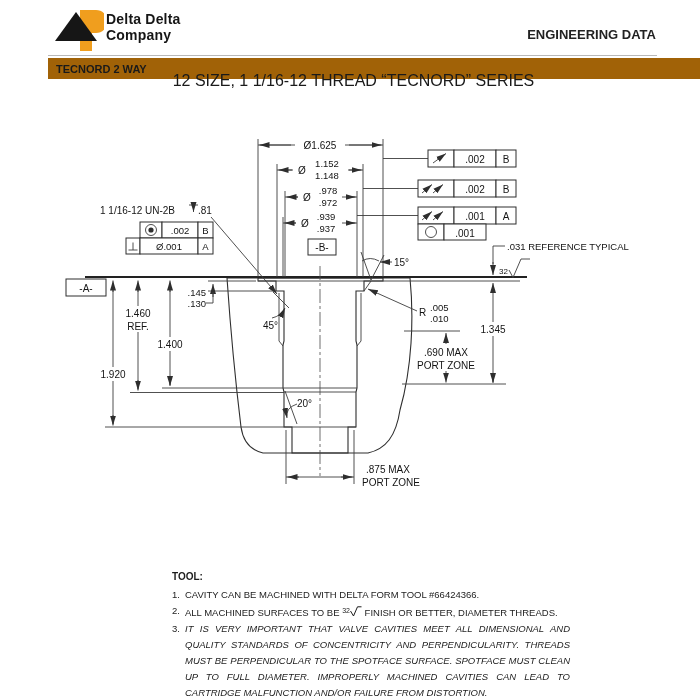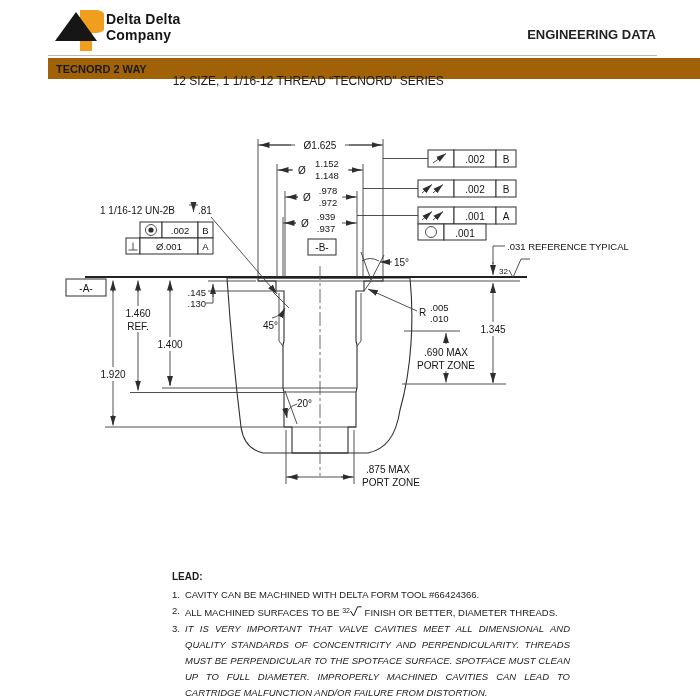--- a/index.html
+++ b/index.html
@@ -9,21 +9,21 @@
   #header{position:absolute;left:0;top:0;width:700px;height:56px;}
   #logo{position:absolute;left:52px;top:7px;width:52px;height:46px;}
   #company{position:absolute;left:106px;top:11px;font-weight:bold;font-size:14px;line-height:16px;
            letter-spacing:.2px;color:#161616;}
   #engdata{position:absolute;right:44px;top:27px;font-weight:bold;font-size:13px;color:#222;}
   #rule{position:absolute;left:48px;top:55px;width:609px;height:1px;background:#b9b9b9;}
   
   #titlebar{position:absolute;left:48px;top:58px;width:670px;height:21px;background:#a16207;
             display:flex;align-items:center;}
   #titlebar .tname{font-weight:bold;font-size:11px;margin-left:8px;color:#1a1a1a;white-space:nowrap;}
-  #titlebar .tdesc{font-size:12px;margin-left:26px;color:#1a1a1a;white-space:nowrap;margin-top:24px;}
+  #titlebar .tdesc{font-size:16px;margin-left:26px;color:#1a1a1a;white-space:nowrap;margin-top:24px;}
   
   #drawing{position:absolute;left:0;top:90px;width:700px;height:420px;}
   svg text{font-family:"Liberation Sans",sans-serif;fill:#141414;}
   .dimtxt{font-size:10px;}
   .dimtxt-s{font-size:9.5px;}
   .thin{stroke:#3c3c3c;stroke-width:0.9;fill:none;}
   .prof{stroke:#2e2e2e;stroke-width:1.1;fill:none;}
   .thick{stroke:#222;stroke-width:2;fill:none;}
   .frame{stroke:#2e2e2e;stroke-width:1;fill:#fff;}
   .wbg{fill:#fff;stroke:none;}
@@ -305,21 +305,21 @@
     <g>
       <line class="thin" x1="286" y1="477" x2="354" y2="477"></line>
       <line class="thin" x1="299" y1="477" x2="287.5" y2="477" marker-end="url(#arw)"></line>
       <line class="thin" x1="341" y1="477" x2="352.5" y2="477" marker-end="url(#arw)"></line>
       <text class="dimtxt" x="366" y="473">.875 MAX</text>
       <text class="dimtxt" x="362" y="486">PORT ZONE</text>
     </g>
   </svg>
 
   <div id="notes">
-    <div class="nhead">LEAD:</div>
+    <div class="nhead">TOOL:</div>
     <div class="note-row">
       <span class="note-num">1.</span>
       <span class="note-txt">CAVITY CAN BE MACHINED WITH DELTA FORM TOOL #66424366.</span>
     </div>
     <div class="note-row">
       <span class="note-num">2.</span>
       <span class="note-txt"><span>ALL MACHINED SURFACES TO BE </span><span class="fin32">32</span><span class="finchk"><svg viewBox="0 0 12 11" width="12" height="11">
               <path d="M0.5,5 L3.5,10 L7.5,0.8 L11.5,0.8" stroke="#1c1c1c" stroke-width="1" fill="none"></path>
             </svg></span><span> FINISH OR BETTER, DIAMETER THREADS.</span></span>
     </div>

